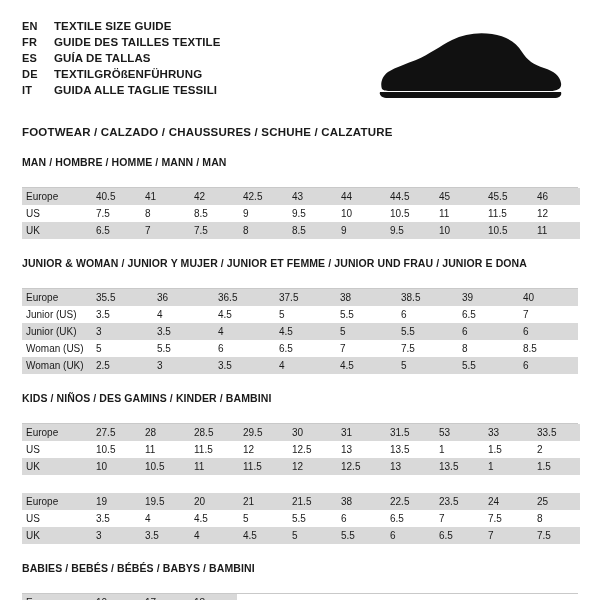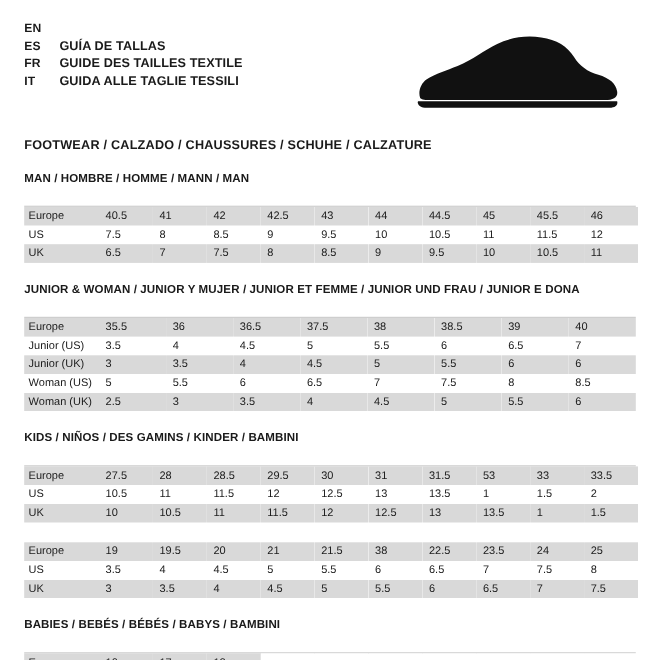--- a/index.html
+++ b/index.html
@@ -107,28 +107,33 @@
 </style>
 </head>
 <body>
 
 <div class="page">
 
   <div class="header">
     <div class="lang-list">
       <div class="lang-row">
         <span class="lang-code">EN</span>
+        <span class="lang-title">TEXTILE SIZE GUIDE</span>
+      </div>
+      <div class="lang-row">
+        <span class="lang-code">FR</span>
+        <span class="lang-title">GUIDE DES TAILLES TEXTILE</span>
       </div>
       <div class="lang-row">
         <span class="lang-code">ES</span>
         <span class="lang-title">GUÍA DE TALLAS</span>
       </div>
       <div class="lang-row">
-        <span class="lang-code">FR</span>
-        <span class="lang-title">GUIDE DES TAILLES TEXTILE</span>
+        <span class="lang-code">DE</span>
+        <span class="lang-title">TEXTILGRÖßENFÜHRUNG</span>
       </div>
       <div class="lang-row">
         <span class="lang-code">IT</span>
         <span class="lang-title">GUIDA ALLE TAGLIE TESSILI</span>
       </div>
     </div>
 
     <div class="shoe-wrap">
       <svg width="190" height="72" viewBox="0 0 190 72" xmlns="http://www.w3.org/2000/svg">
         <path fill="#111111" d="M8 57 C6 52 8 44 14 40 C22 35 32 32 42 28 C56 22 66 14 78 8 C90 2 104 0 118 2 C132 4 142 10 148 20 C153 28 160 33 170 36 C180 39 186 44 187 51 C188 56 184 59 176 59 L16 59 C11 59 9 58 8 57 Z"></path>

